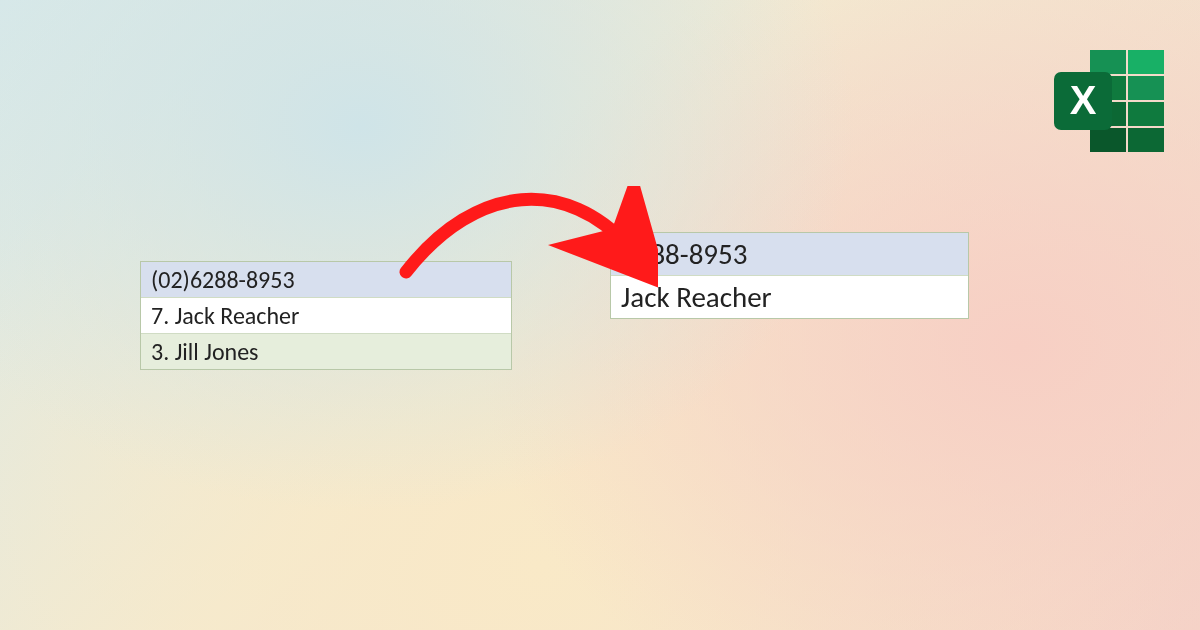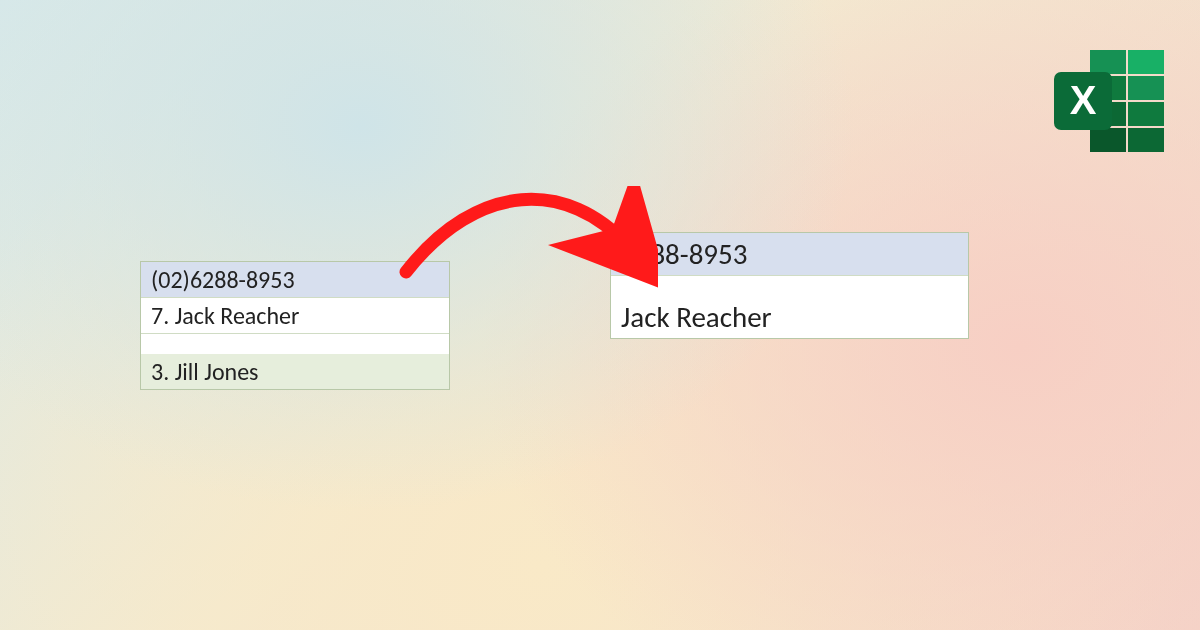--- a/index.html
+++ b/index.html
@@ -21,26 +21,26 @@
     background: #fff;
   }
   .row {
     font-size: 24px;
     line-height: 1;
     color: #222;
     padding: 7px 10px 6px 10px;
     border-bottom: 1px solid #d0dcc4;
     white-space: nowrap;
   }
-  .row:last-child { border-bottom: none; margin-top: 20px; }
+  .row:last-child { border-bottom: none; }
   .row-blue  { background: #d7dfee; }
   .row-white { background: #ffffff; }
   .row-green { background: #e6eedc; }
 
-  .table-left  { left: 140px; top: 261px; width: 310px; }
+  .table-left  { left: 140px; top: 261px; width: 372px; }
   .table-left .row { font-size: 24px; padding: 6px 10px 5px 10px; }
 
   .table-right { left: 610px; top: 232px; width: 359px; }
   .table-right .row { font-size: 29px; padding: 7px 10px 6px 10px; }
 
   .arrow {
     position: absolute;
     left: 388px;
     top: 186px;
     width: 270px;

